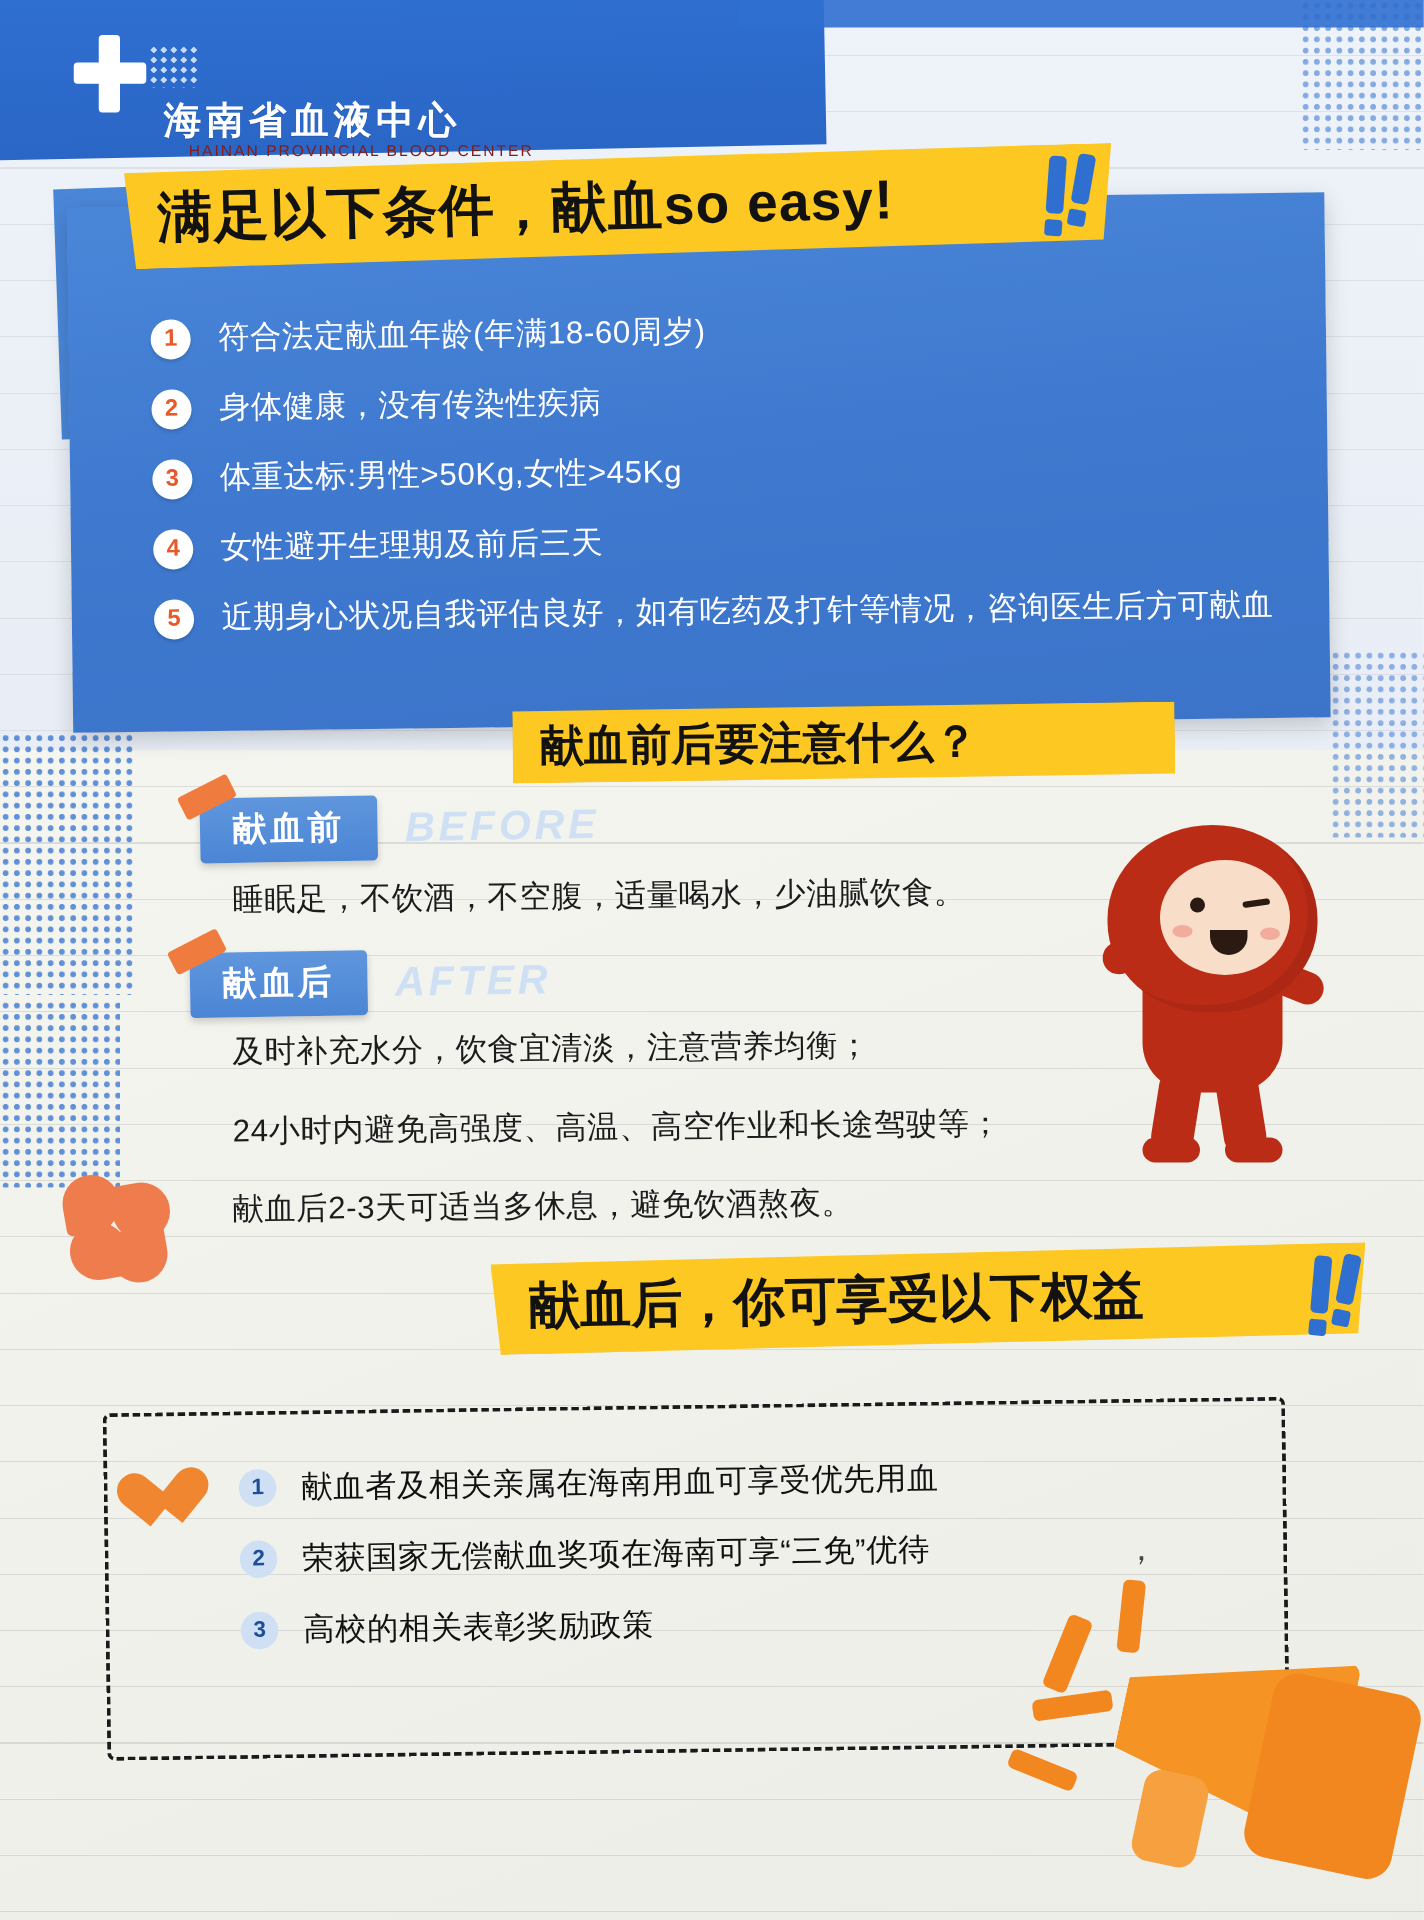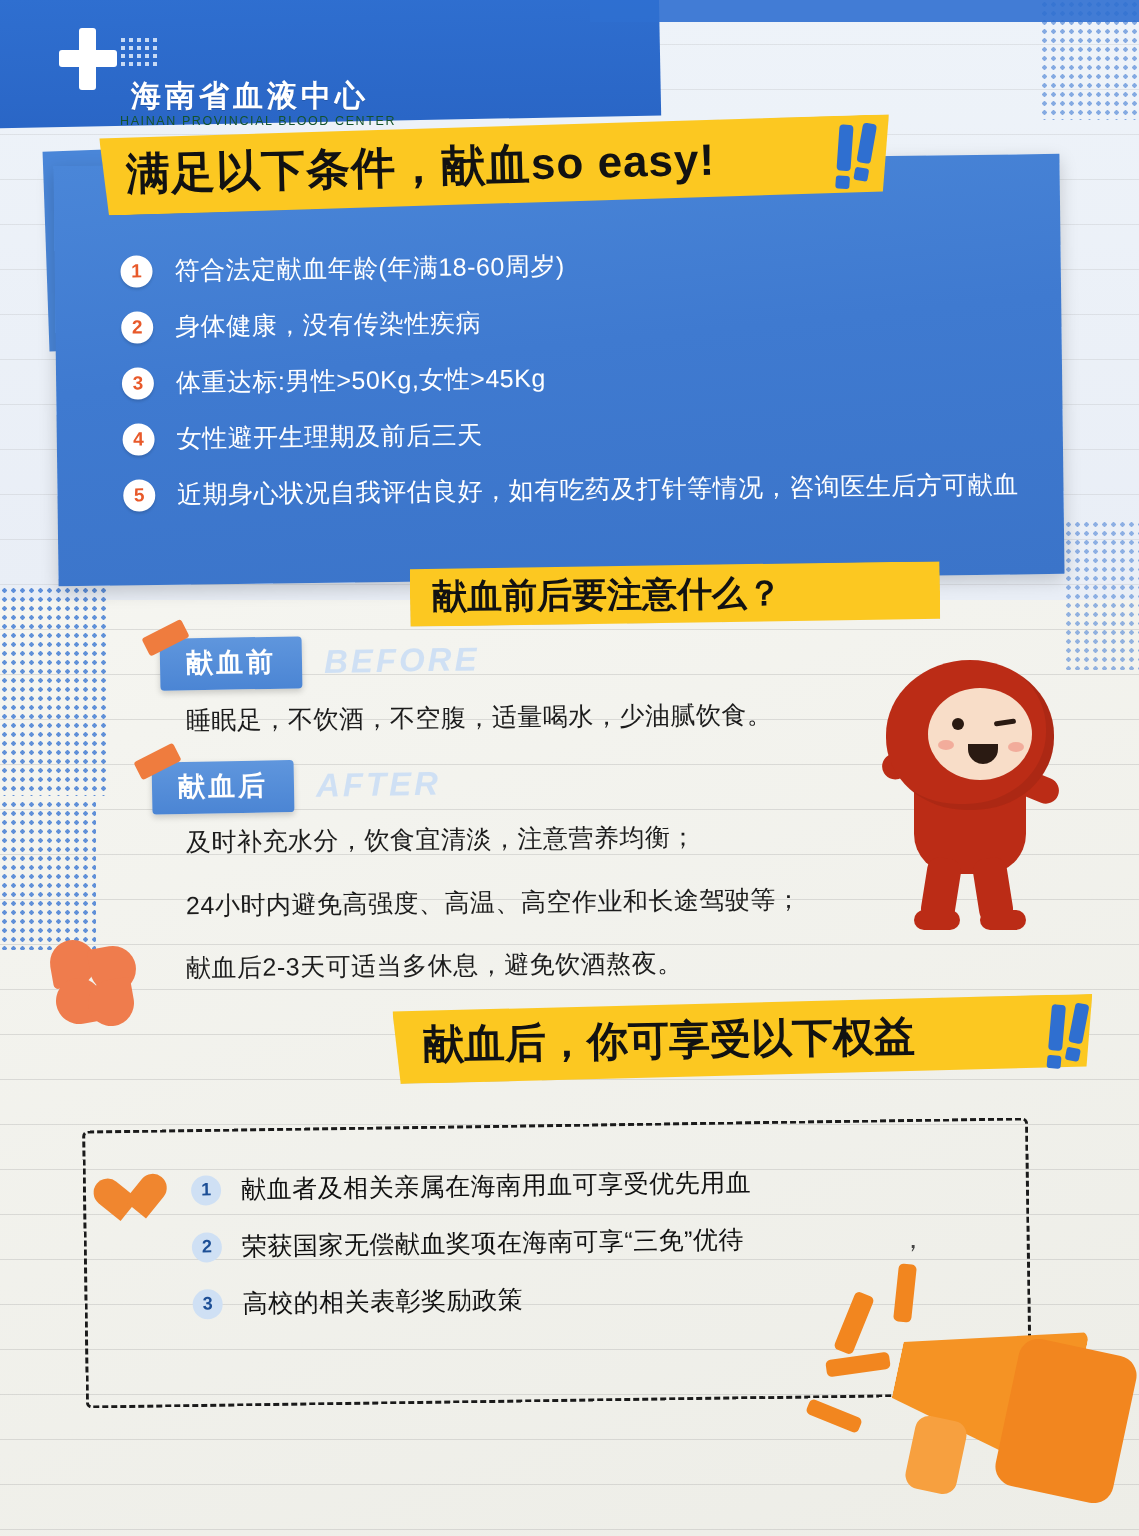--- a/index.html
+++ b/index.html
@@ -42,21 +42,21 @@
 
   
   #logo{position:absolute;left:55px;top:26px;width:360px;height:95px;color:#fff;text-align:right;}
   #crossWrap{position:absolute;left:0;top:0;width:66px;height:66px;}
   .crossH{position:absolute;left:4px;top:24px;width:58px;height:17px;background:#fff;border-radius:3px;}
   .crossV{position:absolute;left:24px;top:2px;width:17px;height:62px;background:#fff;border-radius:3px;}
   #logoDots{position:absolute;left:64px;top:10px;width:40px;height:34px;
     background-image:radial-gradient(#cfe0f7 38%, transparent 40%);background-size:8px 8px;opacity:.95;}
   #logoCn{position:absolute;left:76px;top:50px;font-size:30px;letter-spacing:4px;font-weight:700;
     color:#fff;text-shadow:0 1px 0 rgba(0,0,0,.15);white-space:nowrap;}
-  #logoEn{position:absolute;left:65px;top:88px;font-size:12.5px;letter-spacing:1.6px;color:#14532d;white-space:nowrap;}
+  #logoEn{position:absolute;left:96px;top:88px;font-size:12.5px;letter-spacing:1.6px;color:#7f1d1d;white-space:nowrap;}
 
   
   #blueCard{
     position:absolute;left:56px;top:160px;width:1006px;height:420px;
     background:linear-gradient(175deg,#4a86d8 0%,#3f7ad0 45%,#3b74c9 100%);
     transform:rotate(-0.7deg);
     box-shadow:0 6px 18px rgba(0,0,0,.18);
   }
   #blueCardNotch{
     position:absolute;left:46px;top:150px;width:90px;height:200px;

